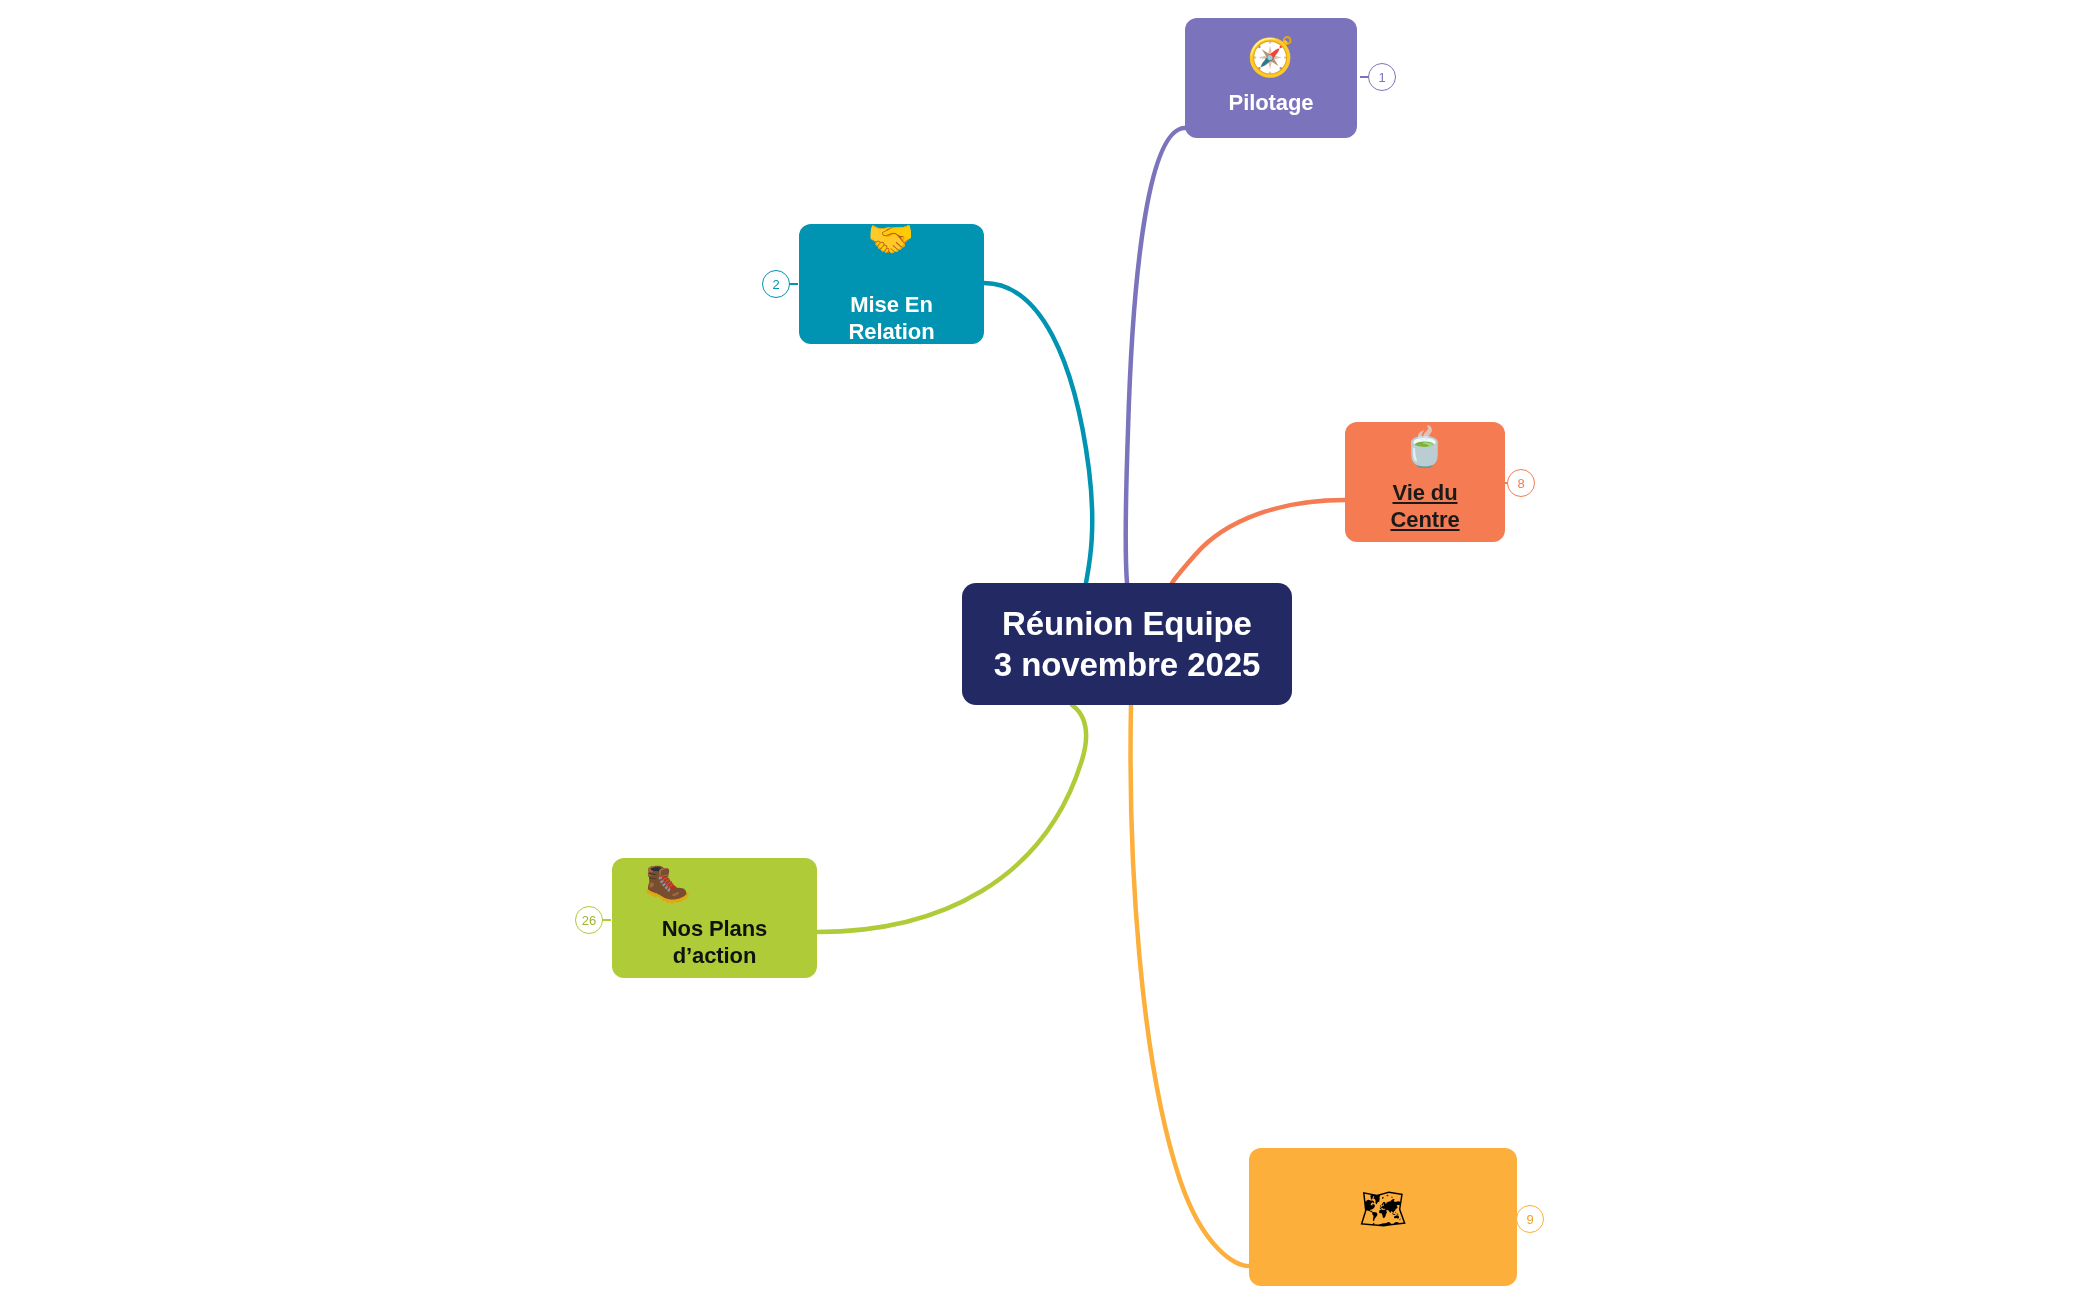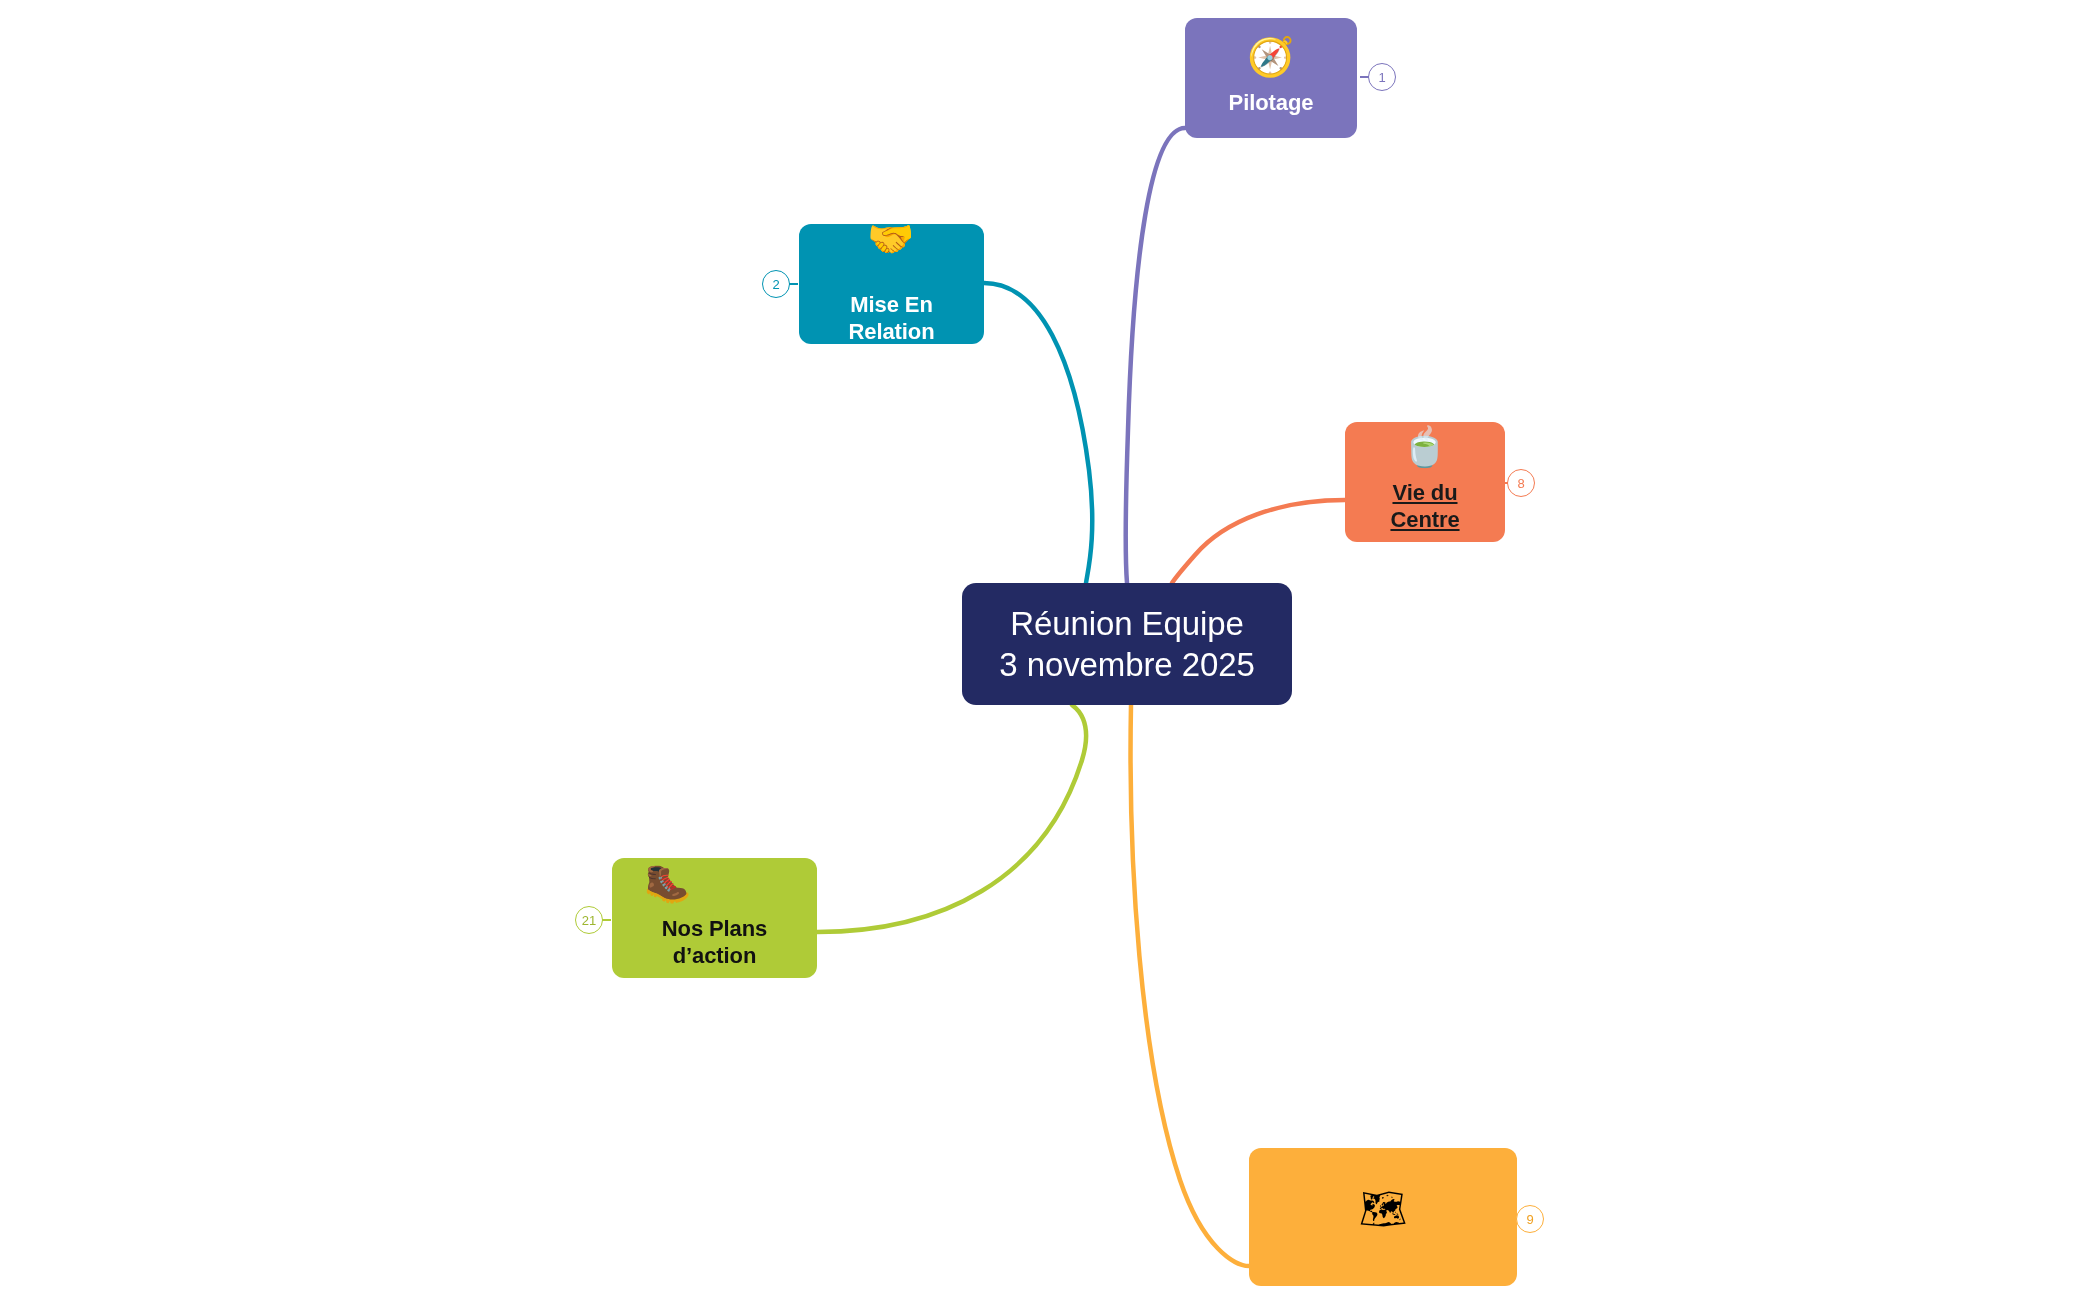--- a/index.html
+++ b/index.html
@@ -57,21 +57,21 @@
     top: 583px;
     width: 330px;
     height: 122px;
     border-radius: 14px;
     padding: 0 20px;
     background: #232A63;
   }
   #node-center .node-label {
     color: #ffffff;
     font-size: 33px;
-    font-weight: 400;
+    font-weight: 700;
     line-height: 1.25;
   }
   
   #node-pilotage   { left: 1185px; top: 18px;   width: 172px; height: 120px; background: #7B74BC; }
   #node-pilotage .node-label { color: #ffffff; }
 
   #node-relation   { left: 799px;  top: 224px;  width: 185px; height: 120px; background: #0093B2; }
   #node-relation .node-label { color: #ffffff; margin-top: 20px; }
 
   #node-vie        { left: 1345px; top: 422px;  width: 160px; height: 120px; background: #F47B52; }
@@ -163,20 +163,20 @@
   <div class="node" id="node-vie">
     <span class="node-icon">🍵</span>
     <span class="node-label">Vie du Centre</span>
   </div>
   <div class="badge left" id="badge-vie">8</div>
 
   <div class="node" id="node-plans">
     <span class="node-icon">🥾</span>
     <span class="node-label">Nos Plans d’action</span>
   </div>
-  <div class="badge right" id="badge-plans">21</div>
+  <div class="badge right" id="badge-plans">26</div>
 
   <div class="node" id="node-actu">
     <span class="node-icon">🗺</span>
   </div>
   <div class="badge left" id="badge-actu">9</div>
 
 </div>
 
 </body></html>

